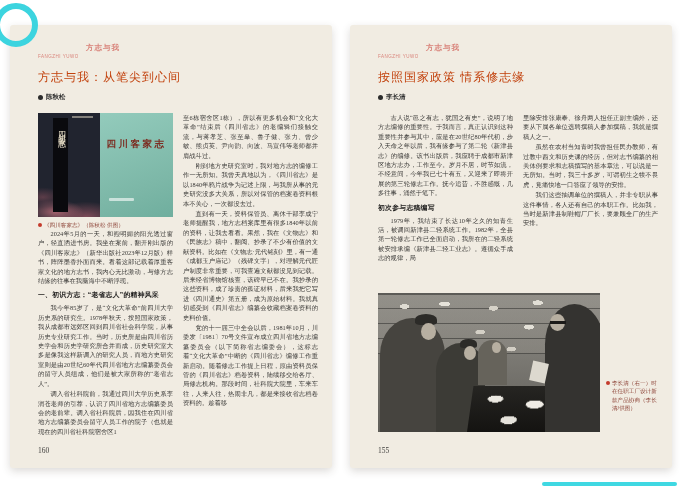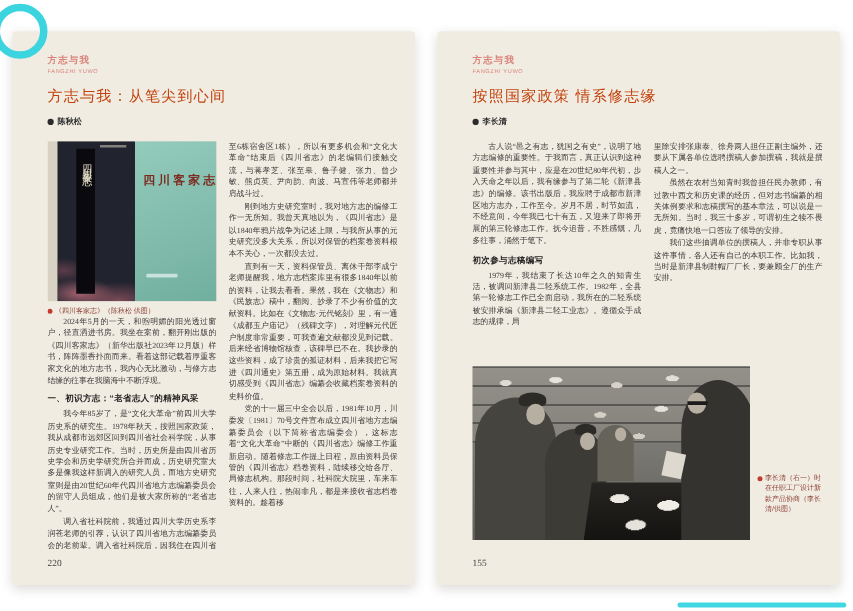--- a/index.html
+++ b/index.html
@@ -16,21 +16,21 @@
     background:#3fd8e2;border-radius:2px;}
 
   
   .page{position:absolute;top:25px;width:322px;height:443px;background:#f1ece2;
     border-radius:3px;box-shadow:0 3px 9px rgba(60,50,40,.18);
     padding:18px 14px 0 28px;box-sizing:border-box;}
   .page.left{left:10px;}
   .page.right{left:350px;}
 
   .section-label .cn{font-size:7.5px;font-weight:bold;color:#d9837a;letter-spacing:1px;
-    font-family:"Liberation Sans",sans-serif;}
+    font-family:"Liberation Sans",sans-serif;margin-left:48px;}
   .section-label .py{font-size:4.5px;color:#d9837a;letter-spacing:.5px;margin-top:1px;
     font-family:"Liberation Sans",sans-serif;}
 
   h1.article-title{margin:10px 0 0 0;font-size:12px;font-weight:normal;color:#c2410c;
     letter-spacing:1px;font-family:"Liberation Sans",sans-serif;}
   .author{margin-top:7px;font-size:6.5px;color:#2c2c2c;display:flex;align-items:center;gap:3px;
     font-family:"Liberation Sans",sans-serif;font-weight:bold;}
   .author .dot{width:5px;height:5px;border-radius:50%;background:#2c2c2c;display:inline-block;}
 
   .cols{display:flex;gap:10px;margin-top:11px;overflow:hidden;}
@@ -40,21 +40,21 @@
 
   p.body{margin:0 0 1px 0;font-size:6.3px;line-height:9.4px;color:#3b3a38;
     text-align:justify;text-indent:2em;}
   p.body.noindent{text-indent:0;}
   h3.subhead{margin:5px 0 3px 0;font-size:6.8px;color:#1d1c1b;letter-spacing:.3px;
     font-family:"Liberation Sans",sans-serif;}
 
   .pagenum{position:absolute;left:28px;bottom:13px;font-size:7.5px;color:#3f3e3c;}
 
   
-  .book-figure{display:flex;width:100%;height:128px;overflow:hidden;background:#d8d2c4;padding-left:8px;}
+  .book-figure{display:flex;width:100%;height:104px;overflow:hidden;background:#d8d2c4;}
   .cover-dark{width:46%;background:#21242f;position:relative;overflow:hidden;}
   .cover-dark .pattern{position:absolute;left:0;bottom:0;width:100%;height:60%;
     background:
       radial-gradient(ellipse 42px 18px at 28% 92%, rgba(186,108,120,.85), transparent 68%),
       radial-gradient(ellipse 50px 22px at 78% 100%, rgba(158,88,102,.75), transparent 70%),
       radial-gradient(ellipse 30px 14px at 8% 68%, rgba(150,85,98,.5), transparent 70%);}
   .cover-dark .strip{position:absolute;left:24%;top:5%;width:15px;height:90%;background:#0a0a0e;
     display:flex;justify-content:center;align-items:flex-start;padding-top:7px;box-sizing:border-box;}
   .cover-dark .vtext{writing-mode:vertical-rl;font-size:8px;letter-spacing:2px;color:#ece3cb;}
   .cover-dark .toprow{position:absolute;top:3px;left:55%;width:34%;height:2px;background:rgba(230,220,200,.5);}
@@ -157,21 +157,21 @@
         <p class="body">调入省社科院前，我通过四川大学历史系李润苍老师的引荐，认识了四川省地方志编纂委员会的老前辈。调入省社科院后，因我住在四川省地方志编纂委员会留守人员工作的院子（也就是现在的四川省社科院宿舍区1</p>
       </div>
       <div class="col">
         <p class="body noindent">至6栋宿舍区1栋），所以有更多机会和“文化大革命”结束后《四川省志》的老编辑们接触交流，与蒋孝芝、张至皋、鲁子健、张力、曾少敏、熊贞英、尹向韵、向波、马宣伟等老师都并肩战斗过。</p>
         <p class="body">刚到地方史研究室时，我对地方志的编修工作一无所知。我曾天真地以为，《四川省志》是以1840年鸦片战争为记述上限，与我所从事的元史研究没多大关系，所以对保管的档案卷资料根本不关心，一次都没去过。</p>
         <p class="body">直到有一天，资料保管员、离休干部李成宁老师提醒我，地方志档案库里有很多1840年以前的资料，让我去看看。果然，我在《文物志》和《民族志》稿中，翻阅、抄录了不少有价值的文献资料。比如在《文物志·元代铭刻》里，有一通《成都玉户庙记》（残碑文字），对理解元代匠户制度非常重要，可我查遍文献都没见到记载。后来经省博物馆核查，该碑早已不在。我抄录的这些资料，成了珍贵的孤证材料，后来我把它写进《四川通史》第五册，成为原始材料。我就真切感受到《四川省志》编纂会收藏档案卷资料的史料价值。</p>
         <p class="body">党的十一届三中全会以后，1981年10月，川委发〔1981〕70号文件宣布成立四川省地方志编纂委员会（以下简称省志编委会），这标志着“文化大革命”中断的《四川省志》编修工作重新启动。随着修志工作提上日程，原由资料员保管的《四川省志》档卷资料，陆续移交给各厅、局修志机构。那段时间，社科院大院里，车来车往，人来人往，热闹非凡，都是来接收省志档卷资料的。趁着移</p>
       </div>
     </div>
 
-    <div class="pagenum">220</div>
+    <div class="pagenum">160</div>
   </div>
 
   <div class="page right">
     <div class="section-label">
       <div class="cn">方志与我</div>
       <div class="py">FANGZHI YUWO</div>
     </div>
     <h1 class="article-title">按照国家政策 情系修志缘</h1>
     <div class="author">
       <span class="dot"></span>

